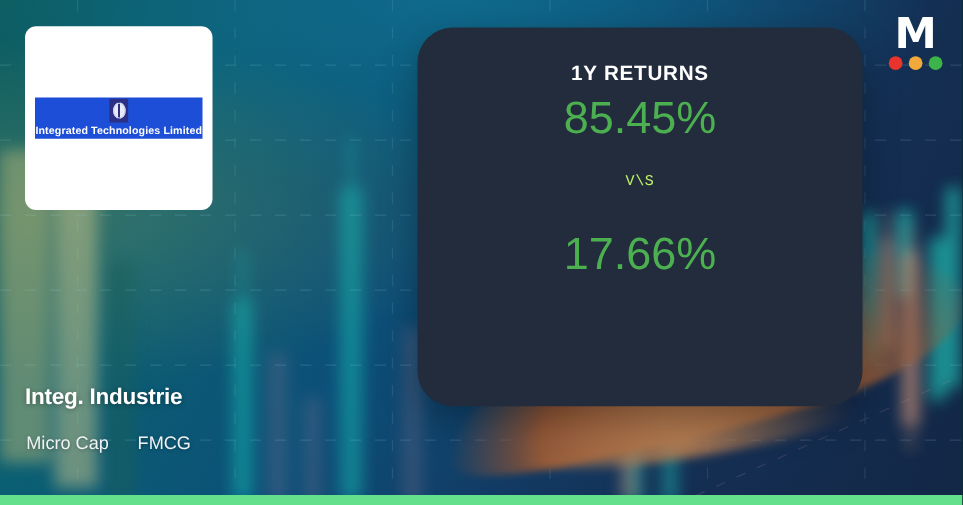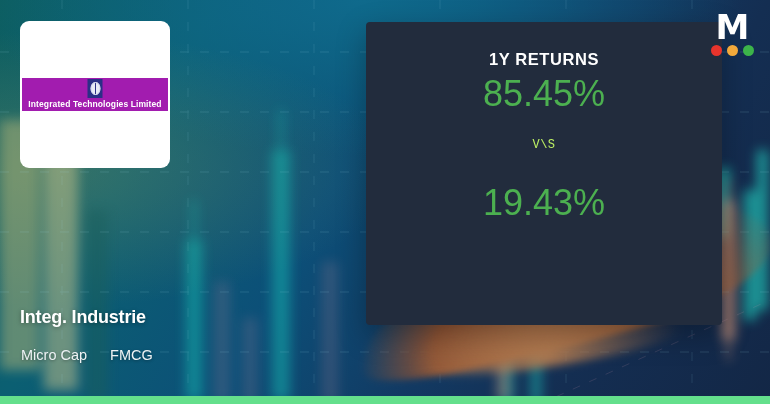--- a/index.html
+++ b/index.html
@@ -41,21 +41,21 @@
   .bottom-bar{position:absolute;left:0;right:0;bottom:0;height:8px;}
 
   
   .logo-card{
     position:absolute;left:20px;top:21px;width:150px;height:147px;
     background:#ffffff;border-radius:9px;
     display:flex;align-items:center;justify-content:center;
     overflow:hidden;
   }
   .logo-band{
-    position:relative;width:146px;height:33px;background:#a21caf;
+    position:relative;width:134px;height:33px;background:#1d4ed8;
     display:flex;flex-direction:column;align-items:center;justify-content:flex-end;
   }
   .logo-emblem{
     position:absolute;top:1px;left:50%;transform:translateX(-50%);
     width:15px;height:19px;background:#2b2f86;
     display:flex;align-items:center;justify-content:center;
   }
   .logo-emblem .ring{
     width:10px;height:13px;border-radius:50%;
     background:linear-gradient(90deg,#e8eaf6 0 42%, #2b2f86 42% 58%, #e8eaf6 58% 100%);
@@ -64,24 +64,24 @@
   .logo-name{
     font-family:"Liberation Sans","DejaVu Sans",sans-serif;
     font-size:8.5px;font-weight:700;color:#ffffff;
     letter-spacing:.1px;white-space:nowrap;line-height:11px;
     padding-bottom:1px;
   }
 
   
   .stats-card{
     position:absolute;left:334px;top:22px;width:356px;height:303px;
-    background:#222c3d;border-radius:4px;
+    background:#222c3d;border-radius:28px;
     box-shadow:0 10px 30px rgba(0,0,0,.28);
     display:flex;flex-direction:column;align-items:center;
-    padding-top:28px;box-sizing:border-box;margin-left:32px;
+    padding-top:28px;box-sizing:border-box;
   }
   .stat-label{
     color:#ffffff;font-size:16.5px;font-weight:700;
     letter-spacing:.6px;text-align:center;
   }
   .stat-value{
     font-size:36px;font-weight:400;line-height:1.12;text-align:center;
     margin-top:5px;
   }
   .vs{
@@ -202,21 +202,21 @@
       <div class="logo-name">Integrated Technologies Limited</div>
     </div>
   </div>
 
   <div class="stats-card" style="background: rgb(34, 44, 61);">
     <div class="stat-label">1Y RETURNS</div>
     <div class="stat-value" id="primary-value" style="color: rgb(76, 176, 80);">85.45%</div>
 
     <div class="vs">V\S</div>
 
-    <div class="stat-value" id="benchmark-value" style="color: rgb(76, 176, 80);">19.43%</div>
+    <div class="stat-value" id="benchmark-value" style="color: rgb(76, 176, 80);">17.66%</div>
   </div>
 
   <div class="company-title">Integ. Industrie</div>
 
   <div class="tags">
     <span class="tag">Micro Cap</span>
     <span class="tag">FMCG</span>
   </div>
 
   <div class="brand">

